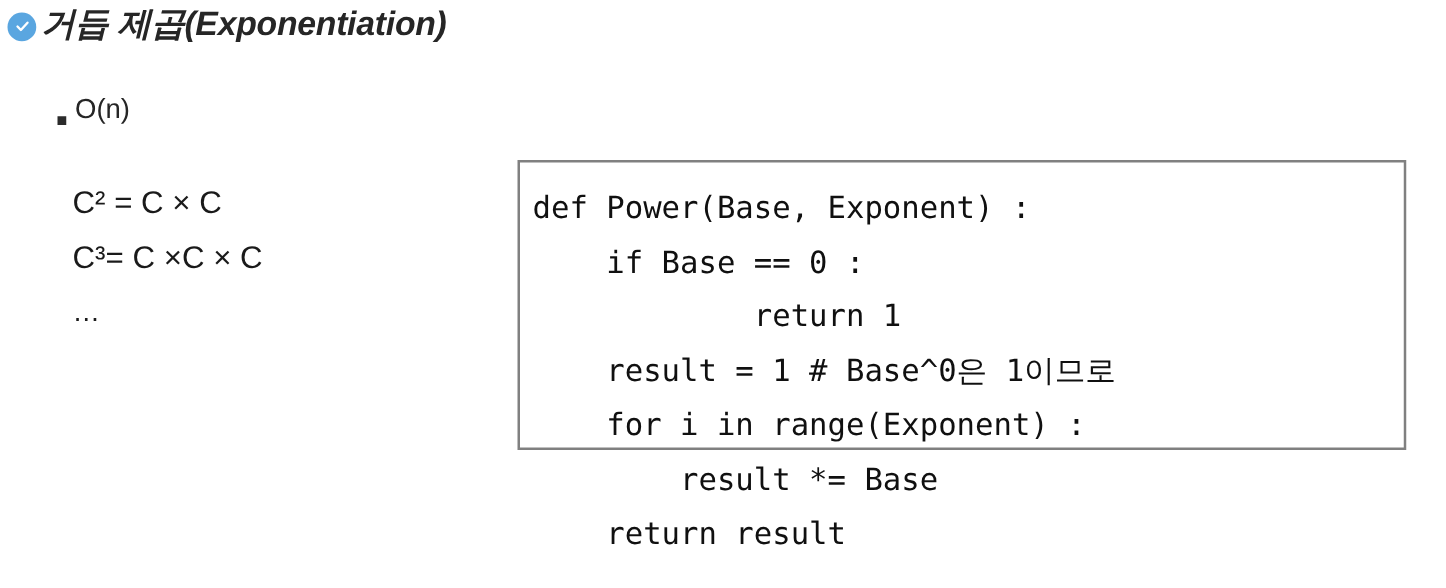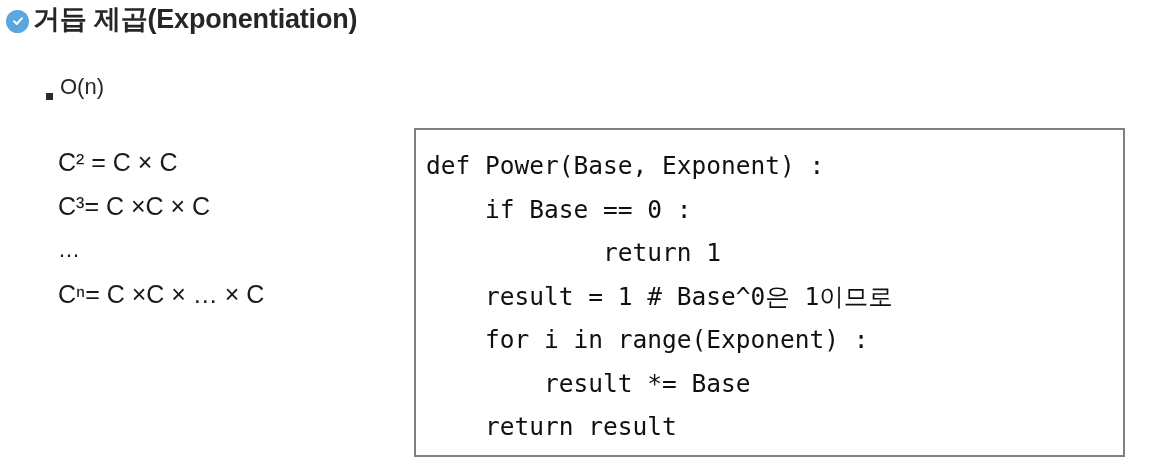--- a/index.html
+++ b/index.html
@@ -38,20 +38,21 @@
     justify-content: center;
     margin-top: 3px;
   }
   .check-bullet svg { display: block; }
   .slide-title-text {
     font-size: 27px;
     font-weight: bold;
     line-height: 1.15;
     letter-spacing: -0.2px;
     color: #262626;
+    font-style: italic;
   }
 
   
   .sub-bullet {
     position: absolute;
     left: 46px;
     top: 74px;
     display: flex;
     align-items: flex-end;
     gap: 7px;
@@ -89,21 +90,21 @@
   .math-line.ellipsis-line {
     font-size: 22px;
   }
 
   
   .code-box {
     position: absolute;
     left: 414px;
     top: 128px;
     width: 711px;
-    height: 329px;
+    height: 232px;
     box-sizing: border-box;
     border: 2px solid #808080;
     background: #ffffff;
   }
   .code-text {
     margin: 0;
     padding: 14px 0 0 10px;
     font-family: "DejaVu Sans Mono", "Liberation Mono", monospace;
     font-size: 24.5px;
     line-height: 43.5px;
@@ -126,21 +127,20 @@
 
 <div class="sub-bullet">
   <span class="square-bullet"></span>
   <span class="sub-bullet-text">O(n)</span>
 </div>
 
 <div class="math-list">
   <div class="math-line">C² = C × C</div>
   <div class="math-line">C³= C ×C × C</div>
   <div class="math-line ellipsis-line">…</div>
-  <div class="math-line">Cⁿ= C ×C × … × C</div>
 </div>
 
 <div class="code-box">
   <pre class="code-text">def Power(Base, Exponent) :
     if Base == 0 :
             return 1
     result = 1 # Base^0은 1이므로
     for i in range(Exponent) :
         result *= Base
     return result</pre>

